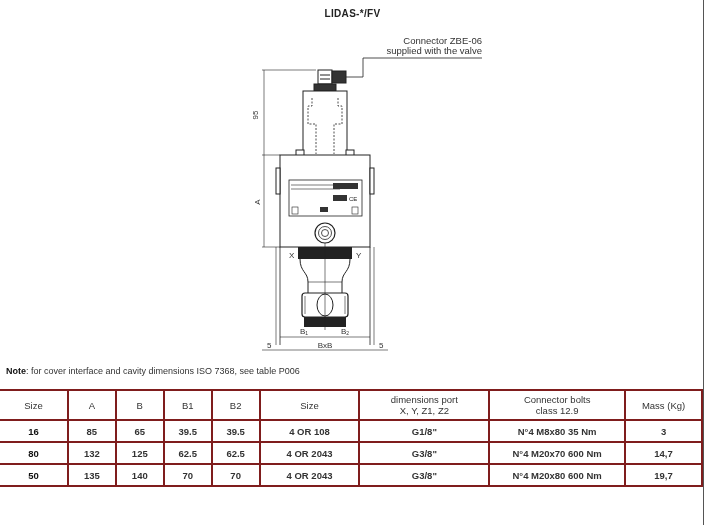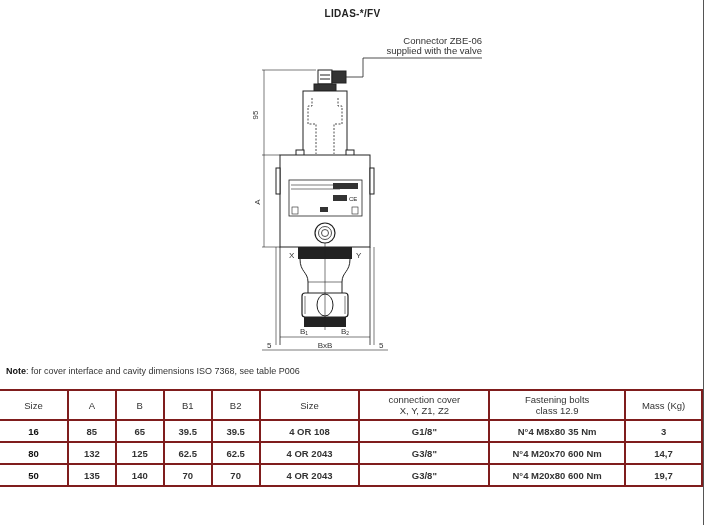--- a/index.html
+++ b/index.html
@@ -136,25 +136,25 @@
   </colgroup>
   <thead>
     <tr>
       <th>Size</th>
       <th>A</th>
       <th>B</th>
       <th>B1</th>
       <th>B2</th>
       <th>Size</th>
       <th>
-          <div>connection cover</div>
+          <div>dimensions port</div>
           <div>X, Y, Z1, Z2</div>
         </th>
       <th>
-          <div>Fastening bolts</div>
+          <div>Connector bolts</div>
           <div>class 12.9</div>
         </th>
       <th>Mass (Kg)</th>
     </tr>
   </thead>
   <tbody>
     <tr>
       <td class="size">16</td>
       <td>85</td>
       <td>65</td>

